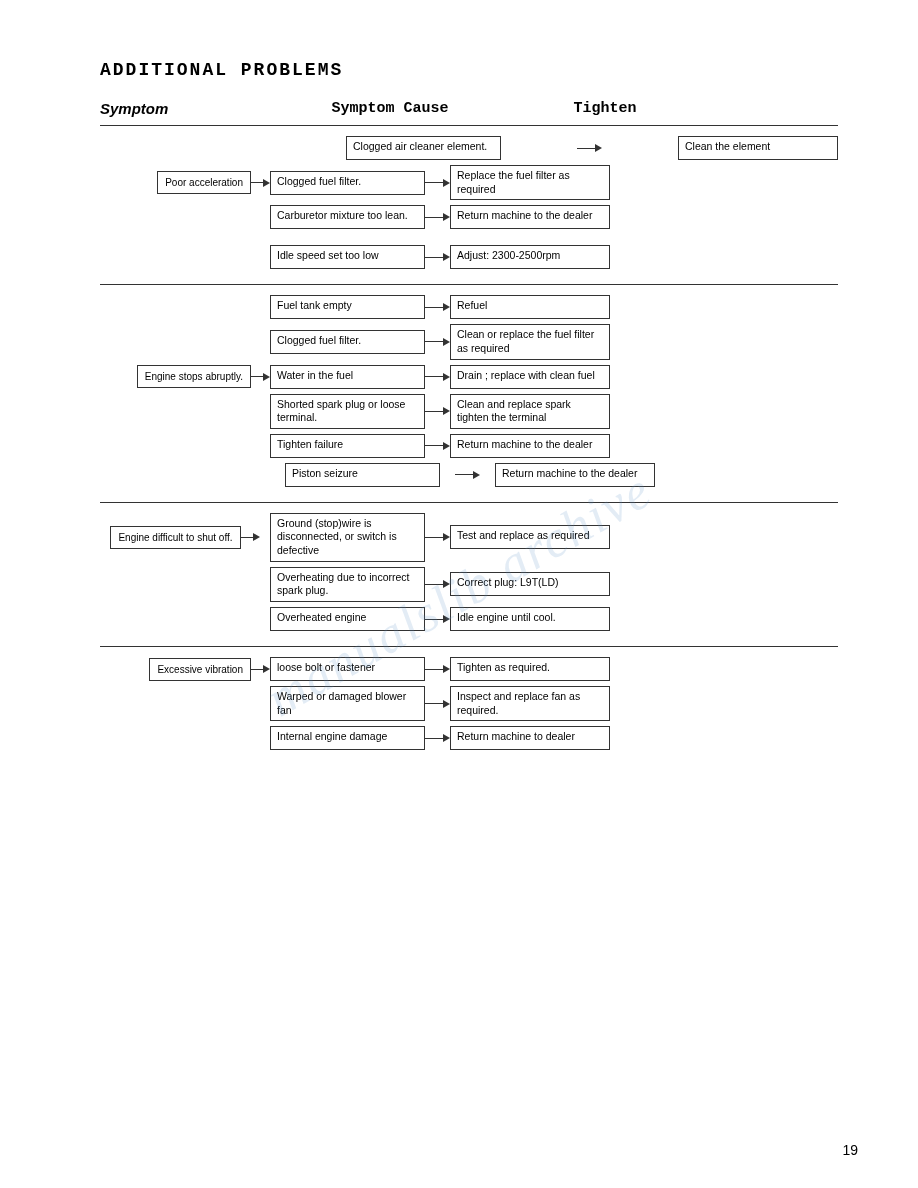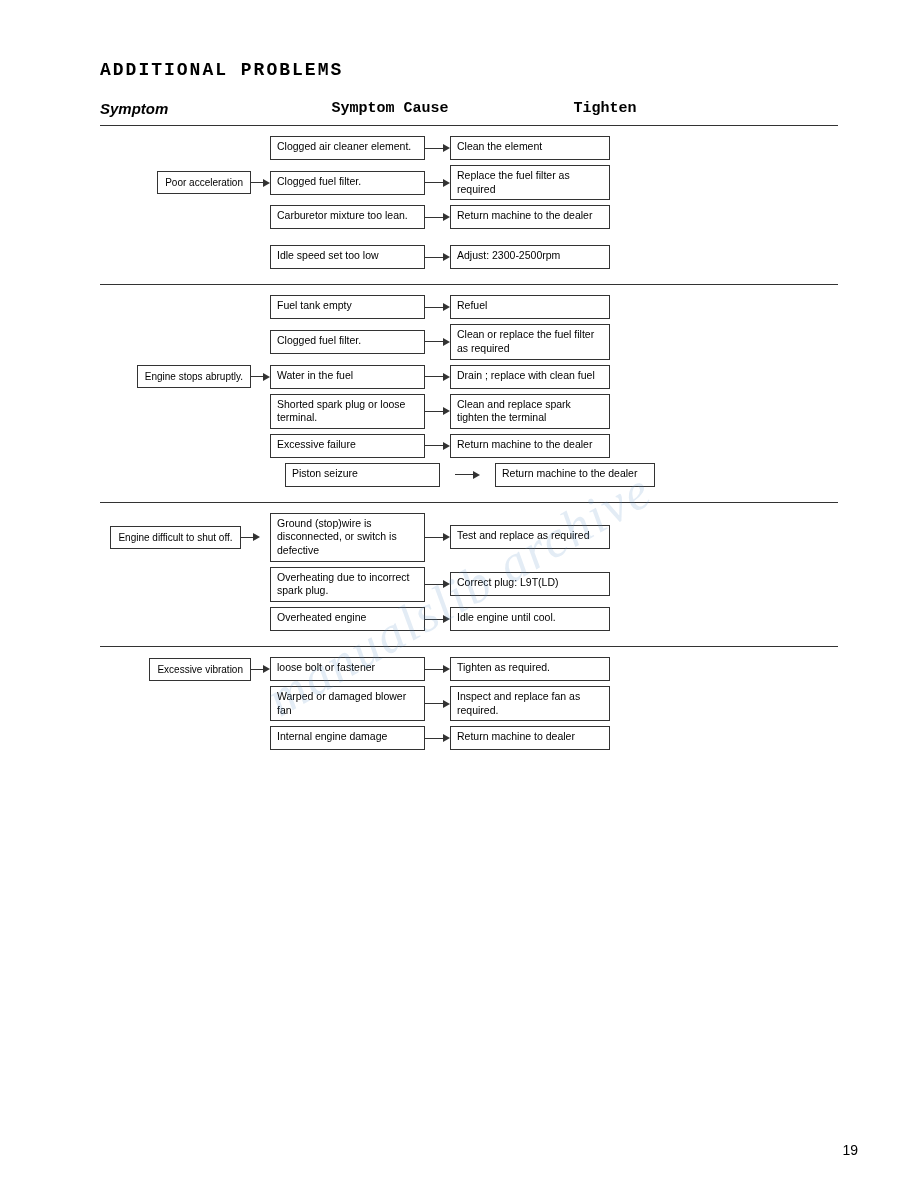--- a/index.html
+++ b/index.html
@@ -105,21 +105,21 @@
 <div class="page-title">ADDITIONAL PROBLEMS</div>
 
 <div class="table-header">
   <div class="col-symptom">Symptom</div>
   <div class="col-cause">Symptom Cause</div>
   <div class="col-remedy">Tighten</div>
 </div>
 
 <div id="sections-container">
     <div class="section">
-      <div class="row" style="margin-bottom:5px;">
+      <div class="row" style="margin-bottom:5px;justify-content:space-between;">
         <div style="width:170px;"></div>
         <div class="cause-box">Clogged air cleaner element.</div>
         <div style="display:flex;align-items:center;">
           <div class="h-line" style="width:18px;"></div>
           <div class="arrowhead"></div>
         </div>
         <div class="remedy-box">Clean the element</div>
       </div>
 
       <div class="row" style="margin-bottom:5px;">
@@ -204,21 +204,21 @@
         <div class="cause-box">Shorted spark plug or loose terminal.</div>
         <div style="display:flex;align-items:center;">
           <div class="h-line" style="width:18px;"></div>
           <div class="arrowhead"></div>
         </div>
         <div class="remedy-box">Clean and replace spark tighten the terminal</div>
       </div>
 
       <div class="row" style="margin-bottom:5px;">
         <div style="width:170px;"></div>
-        <div class="cause-box">Excessive failure</div>
+        <div class="cause-box">Tighten failure</div>
         <div style="display:flex;align-items:center;">
           <div class="h-line" style="width:18px;"></div>
           <div class="arrowhead"></div>
         </div>
         <div class="remedy-box">Return machine to the dealer</div>
       </div>
 
       <div class="row" style="margin-bottom:5px;gap:15px;">
         <div style="width:170px;"></div>
         <div class="cause-box">Piston seizure</div>

